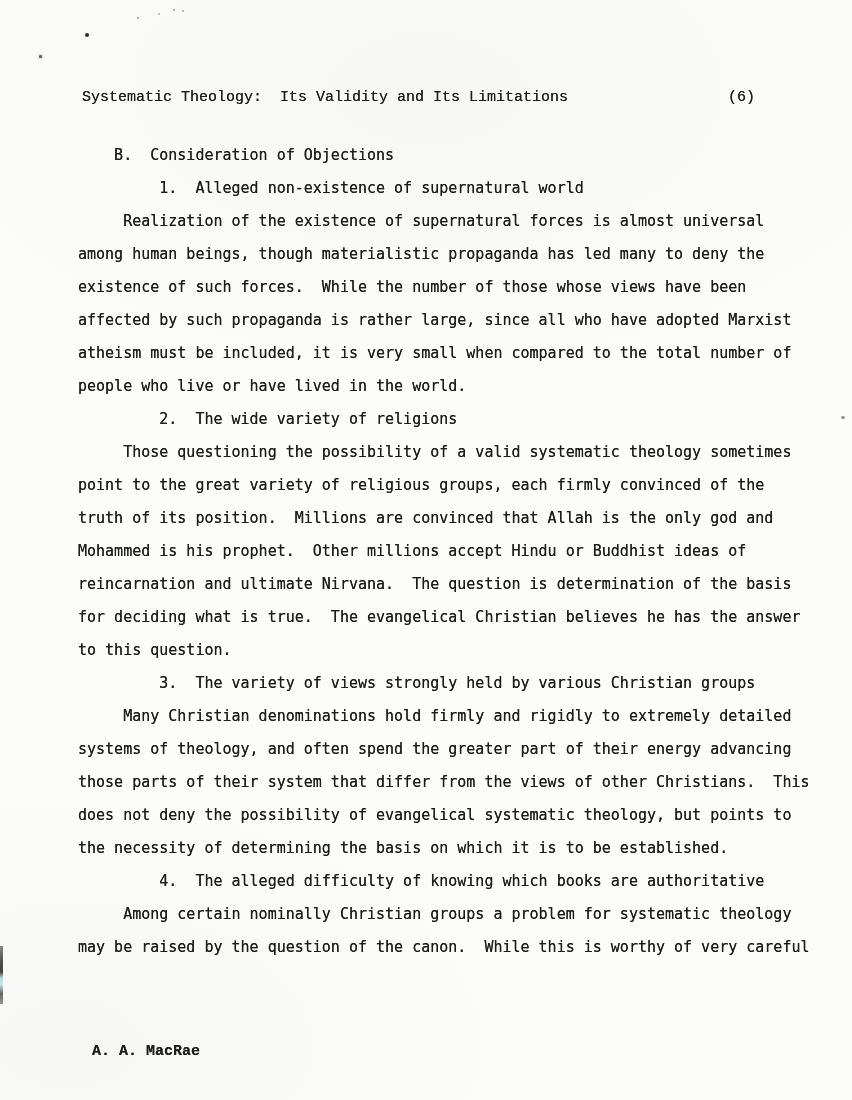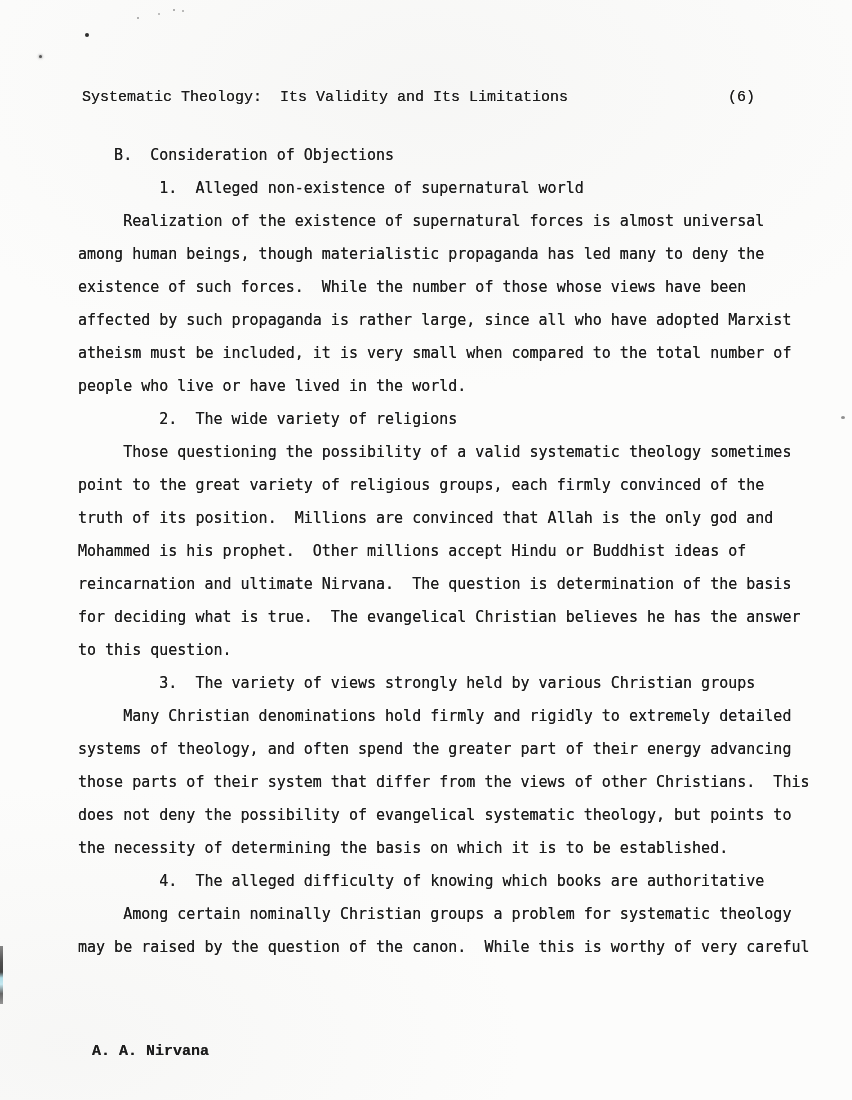--- a/index.html
+++ b/index.html
@@ -110,21 +110,21 @@
          3.  The variety of views strongly held by various Christian groups
      Many Christian denominations hold firmly and rigidly to extremely detailed
 systems of theology, and often spend the greater part of their energy advancing
 those parts of their system that differ from the views of other Christians.  This
 does not deny the possibility of evangelical systematic theology, but points to
 the necessity of determining the basis on which it is to be established.
          4.  The alleged difficulty of knowing which books are authoritative
      Among certain nominally Christian groups a problem for systematic theology
 may be raised by the question of the canon.  While this is worthy of very careful</pre>
 
-  <div class="footer-author typed">A. A. Nirvana</div>
+  <div class="footer-author typed">A. A. MacRae</div>
 
   <div class="edge-stripe"></div>
   <div class="speckle sp1"></div>
   <div class="speckle sp2"></div>
   <div class="speckle sp3"></div>
   <div class="speckle sp4"></div>
   <div class="speckle sp5"></div>
   <div class="speckle sp6"></div>
   <div class="speckle sp7"></div>
 

